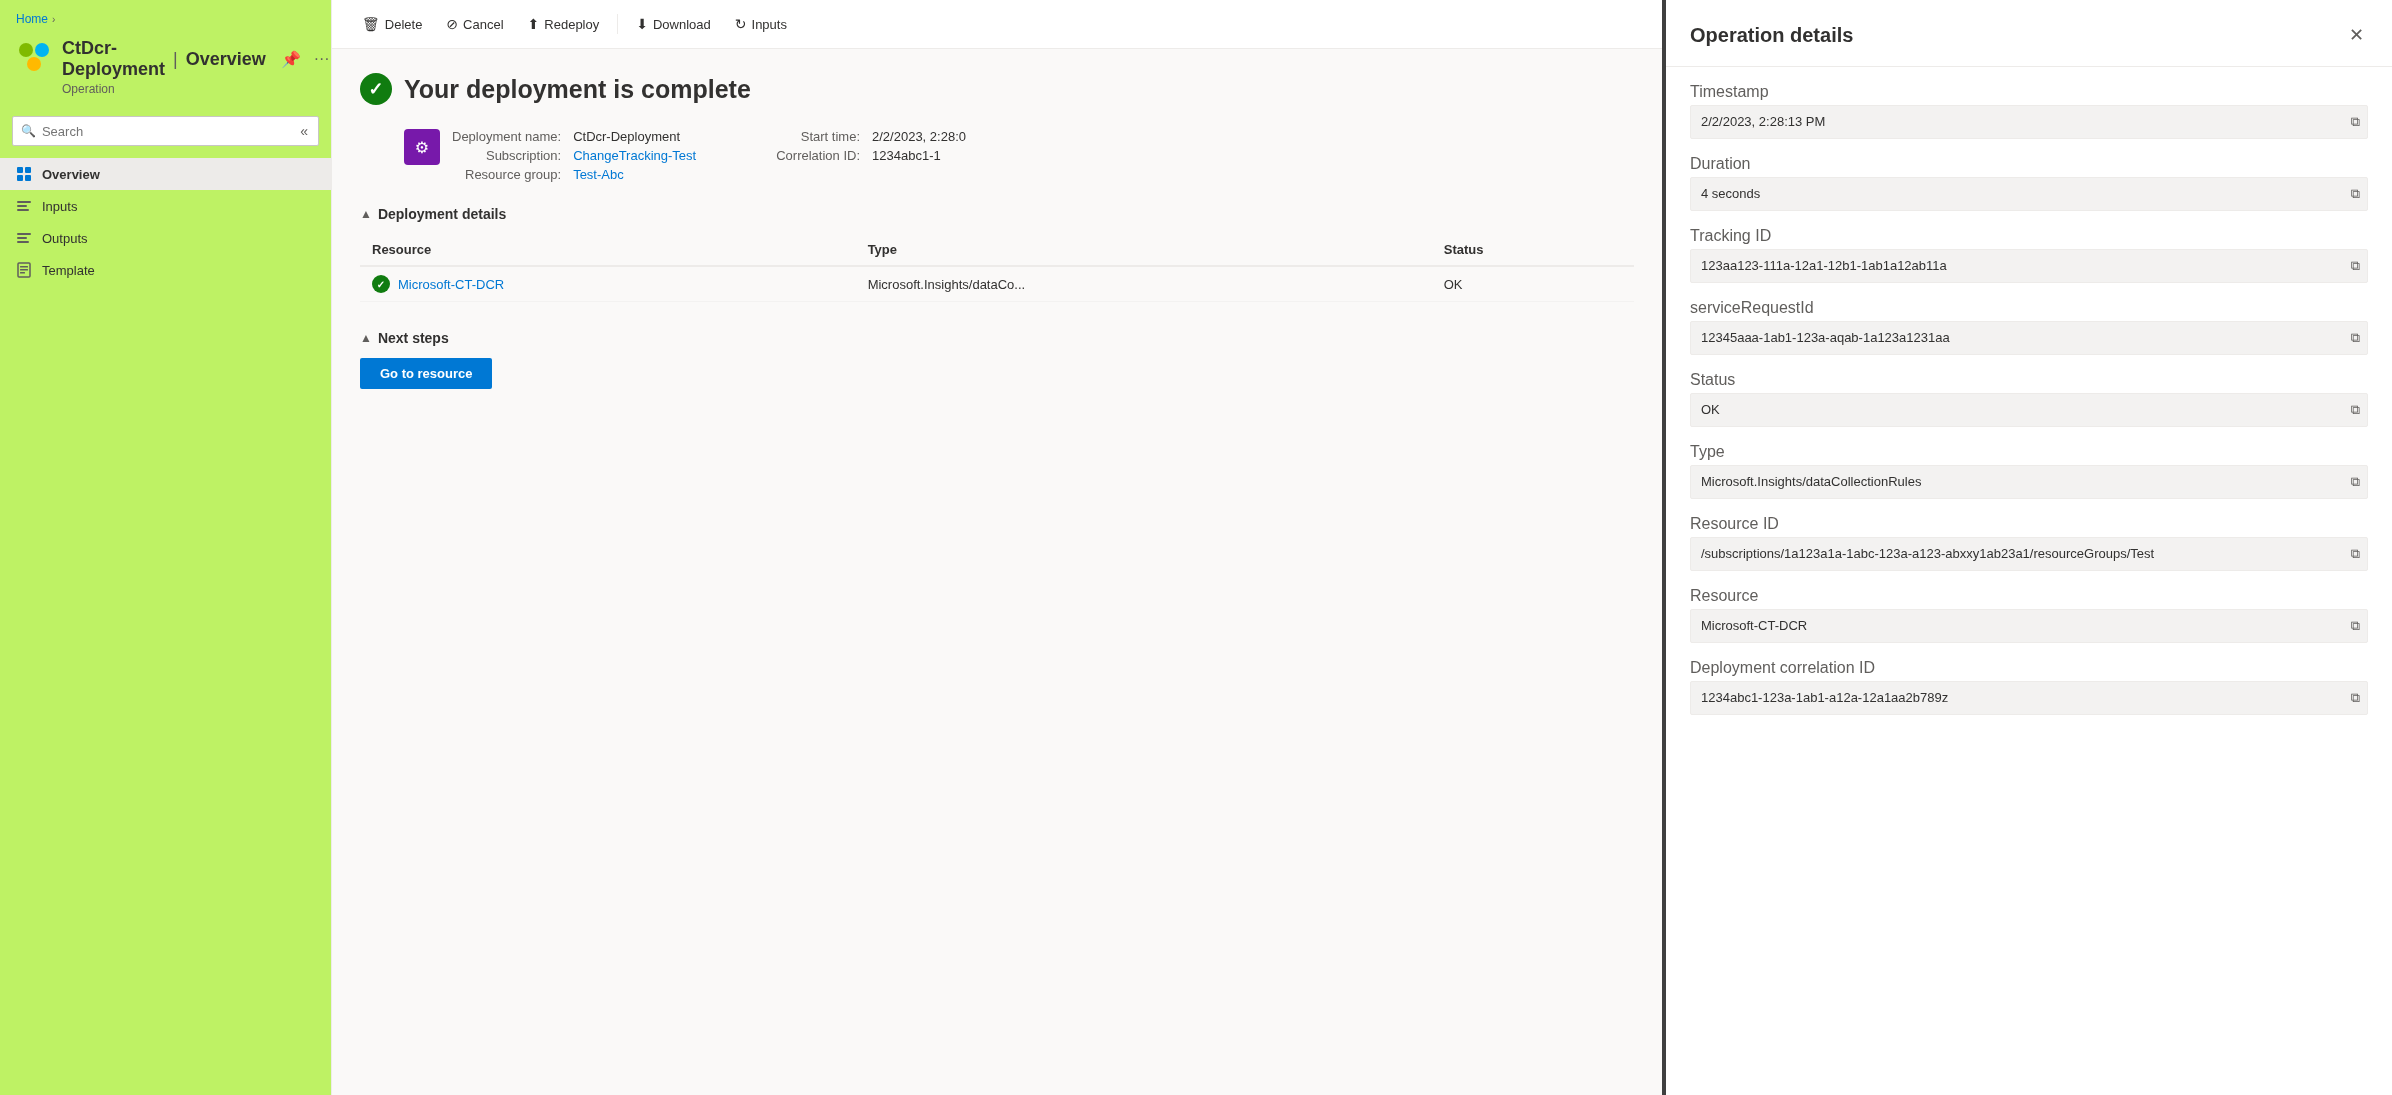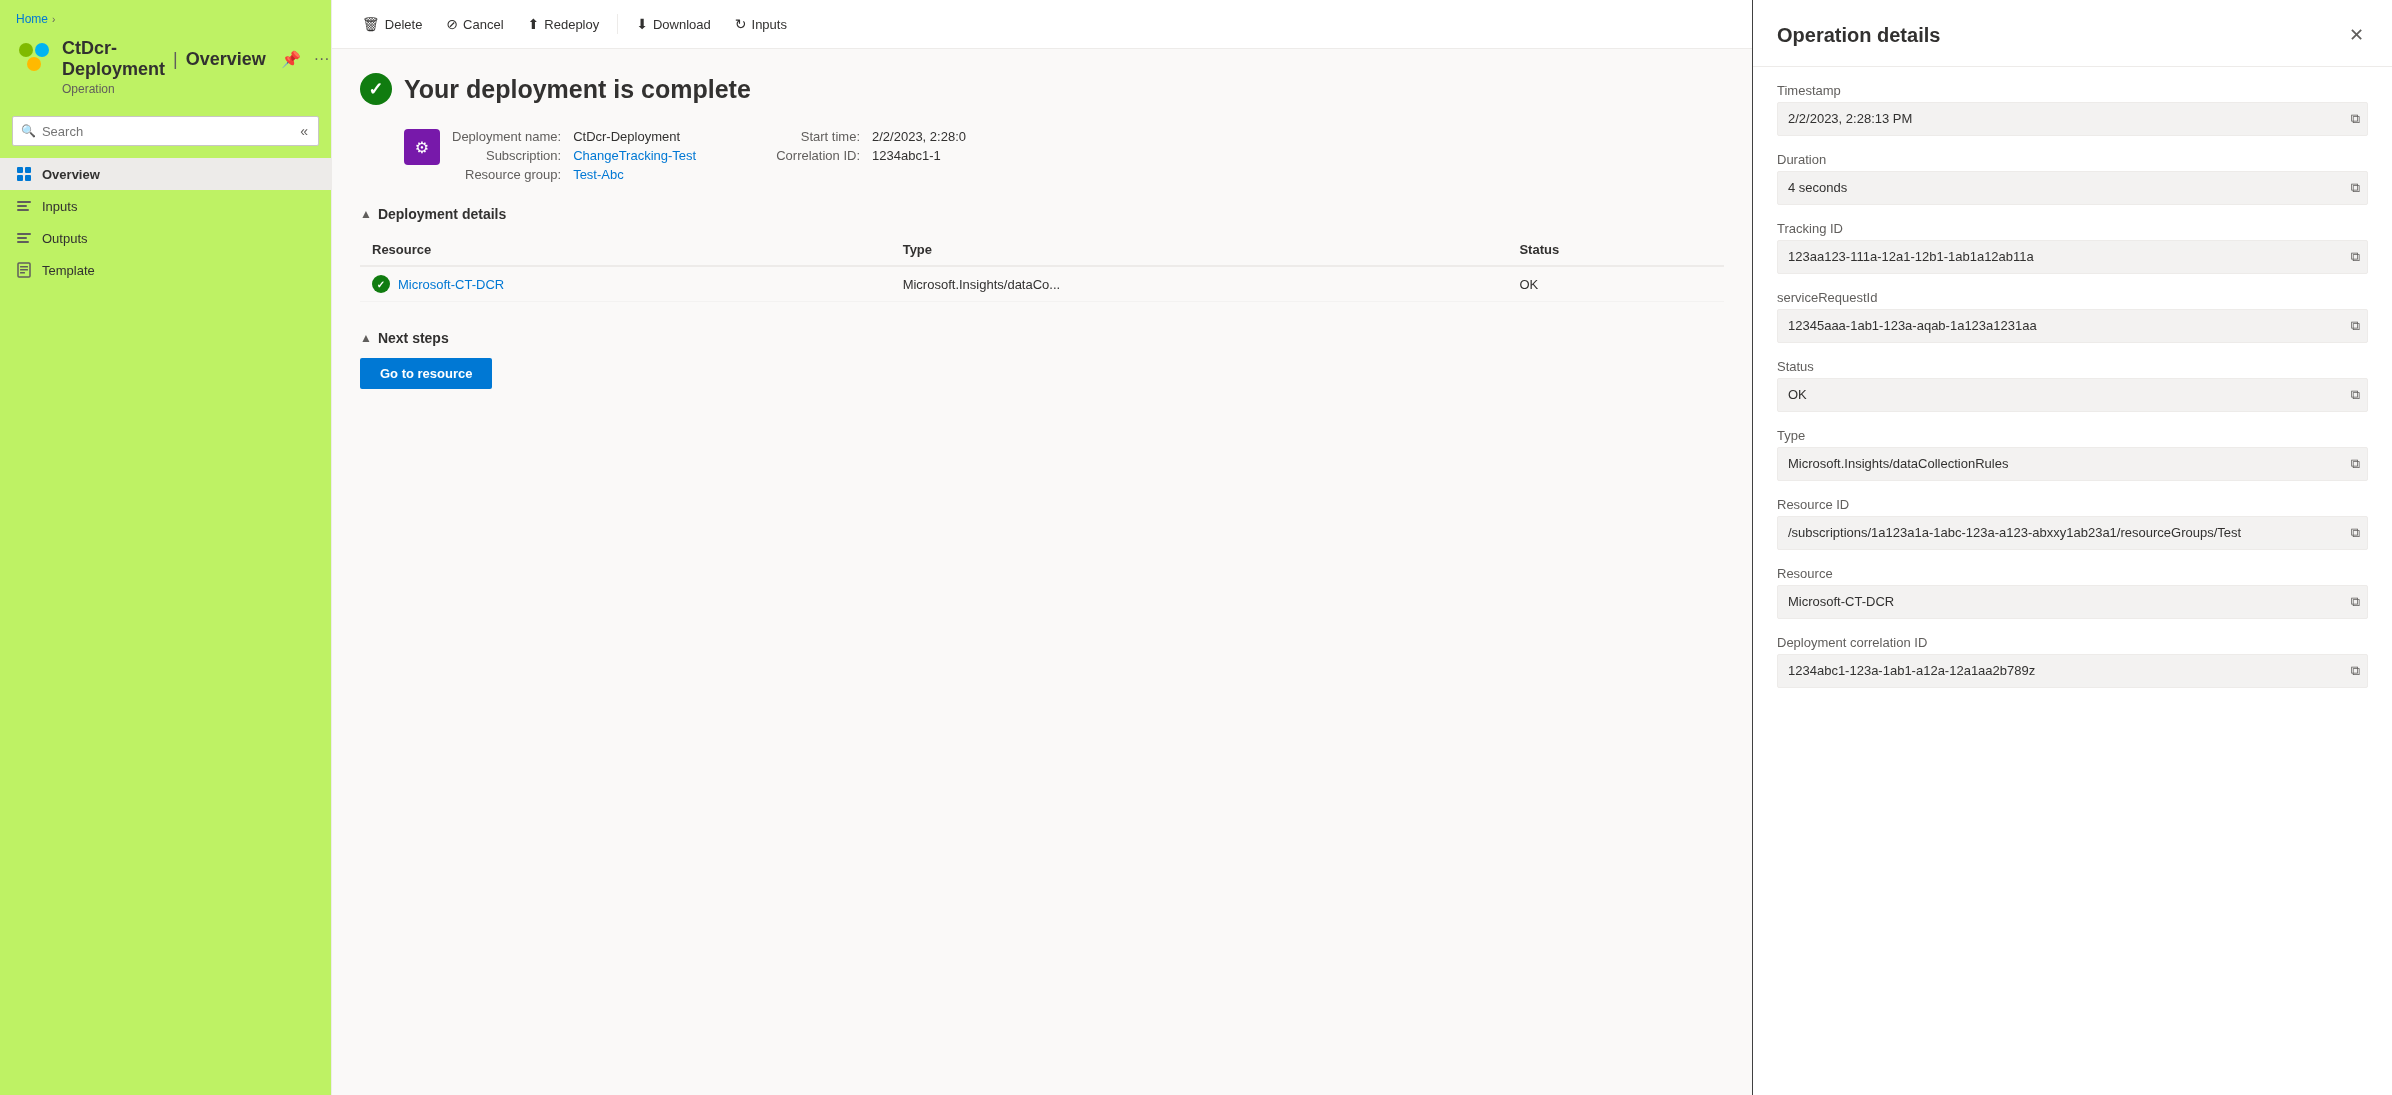--- a/index.html
+++ b/index.html
@@ -155,37 +155,37 @@
     .row-check-mark { color: #fff; font-size: 10px; font-weight: bold; }
     .row-link { color: #0078d4; text-decoration: none; cursor: pointer; }
 
     .next-steps { margin-top: 28px; }
     .go-to-resource-btn {
       background: #0078d4; color: #fff; border: none; padding: 8px 20px; font-size: 13px; font-weight: 600; border-radius: 2px; cursor: pointer;
     }
 
     
     .op-panel {
-      width: 640px;
+      width: 730px;
       background: #fff;
-      border-left: 1px solid #404040;
+      border-left: 4px solid #404040;
       display: flex;
       flex-direction: column;
       flex-shrink: 0;
       overflow-y: auto;
     }
     .op-panel-header {
       display: flex; justify-content: space-between; align-items: center; padding: 20px 24px 16px; border-bottom: 1px solid #edebe9; flex-shrink: 0;
     }
     .op-panel-title { font-size: 20px; font-weight: 600; color: #323130; }
     .op-panel-close { background: none; border: none; cursor: pointer; font-size: 18px; color: #605e5c; padding: 4px; }
 
     .op-panel-body { padding: 16px 24px; display: flex; flex-direction: column; gap: 16px; }
 
-    .op-field-label { font-size: 13px; color: #605e5c; margin-bottom: 4px; font-weight: 400; }
+    .op-field-label { font-size: 16px; color: #605e5c; margin-bottom: 4px; font-weight: 400; }
     .op-field-value {
       background: #f3f2f1; border: 1px solid #edebe9; border-radius: 2px; padding: 8px 36px 8px 10px; font-size: 13px; color: #323130; position: relative; min-height: 34px; word-break: break-all;
     }
     .op-field-copy {
       position: absolute; right: 6px; top: 50%; transform: translateY(-50%); background: none; border: none; cursor: pointer; color: #605e5c; font-size: 13px; padding: 2px;
     }
     .op-field-wrapper { position: relative; }
   </style>
 </head>
 <body>

